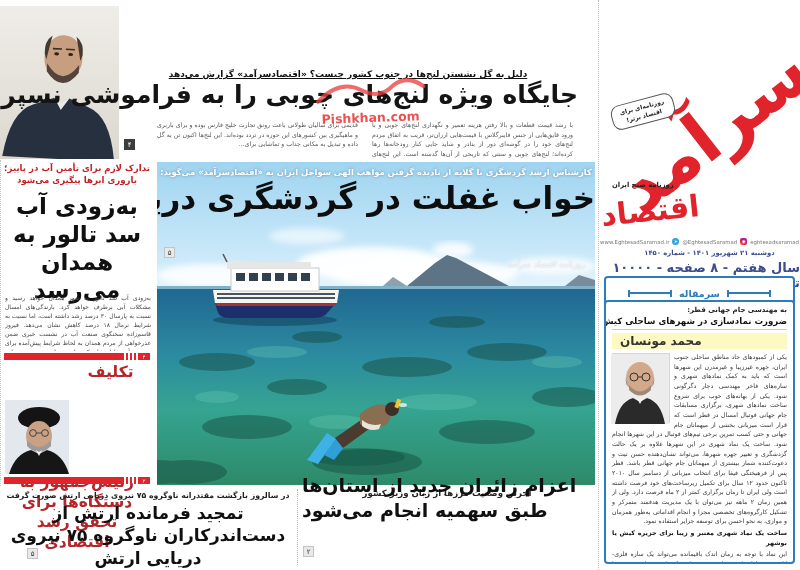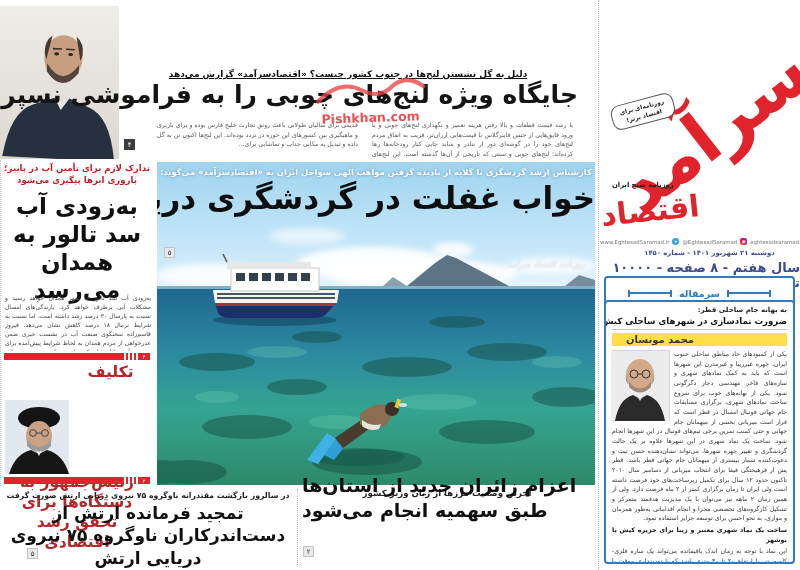--- a/index.html
+++ b/index.html
@@ -50,21 +50,21 @@
     content:"";position:absolute;top:-4px;width:2px;height:7px;background:#2e7cc0;}
   .ed-header .dash::before{right:0;} .ed-header .dash::after{left:0;}
   .ed-box{
     position:absolute;top:300px;left:5px;right:5px;height:264px;
     border:2px solid #2e7cc0;border-radius:4px;background:#fff;
     padding:4px 6px;overflow:hidden;
   }
   .ed-kicker{font-size:7px;font-weight:bold;color:#222;text-align:right;margin-bottom:2px;}
   .ed-title{font-size:8.6px;font-weight:bold;color:#111;text-align:right;white-space:nowrap;
     border-bottom:1px solid #c9c9c9;padding-bottom:3px;margin-bottom:3px;}
-  .ed-author{background:#fde047;padding:1px 14px;font-size:10px;font-weight:bold;color:#333;
+  .ed-author{background:#fef9c3;padding:1px 8px;font-size:12px;font-weight:bold;color:#333;
     text-align:left;margin-bottom:3px;}
   .ed-photo{float:left;width:58px;height:70px;margin:1px 4px 2px 0;border:1px solid #d5d5d5;}
   .ed-body{font-size:6.2px;line-height:1.56;text-align:justify;color:#333;}
   .ed-subhead{font-size:6.4px;font-weight:bold;color:#111;margin-top:3px;}
   
   .man-photo{position:absolute;left:0;top:6px;width:119px;height:153px;}
   .top-kicker{position:absolute;top:69px;left:122px;width:452px;text-align:center;
     font-size:9px;font-weight:bold;color:#111;white-space:nowrap;text-decoration:underline;}
   .top-headline{position:absolute;top:80px;left:118px;width:460px;text-align:center;
     font-size:25px;font-weight:bold;color:#141414;white-space:nowrap;letter-spacing:-0.5px;}
@@ -136,21 +136,21 @@
     <div class="date-line">دوشنبه ۲۱ شهریور ۱۴۰۱ - شماره ۱۴۵۰</div>
     <div class="info-line">سال هفتم - ۸ صفحه - ۱۰۰۰۰ تومان - ۱۲ سپتامبر ۲۰۲۲</div>
 
     <div class="ed-header">
       <span class="dash"></span>
       <span>سرمقاله</span>
       <span class="dash"></span>
     </div>
 
     <div class="ed-box">
-      <div class="ed-kicker">به بهانه جام ساحلی قطر:</div>
+      <div class="ed-kicker">به مهندسی جام جهانی قطر:</div>
       <div class="ed-title">ضرورت نمادسازی در شهرهای ساحلی کیش و بوشهر</div>
       <div class="ed-author">محمد مونسان</div>
       <div class="ed-photo">
         <svg width="58" height="70" viewBox="0 0 58 70">
           <rect width="58" height="70" fill="#ececec"></rect>
           <ellipse cx="29" cy="24" rx="14" ry="16" fill="#d3a98c"></ellipse>
           <path d="M15 22 Q14 30 17 33 L15 24 Z" fill="#8d8d8d"></path>
           <path d="M43 22 Q44 30 41 33 L43 24 Z" fill="#8d8d8d"></path>
           <path d="M18 31 Q29 44 40 31 L40 36 Q29 47 18 36 Z" fill="#a08a77"></path>
           <circle cx="23" cy="23" r="4" fill="none" stroke="#333" stroke-width="1"></circle>

